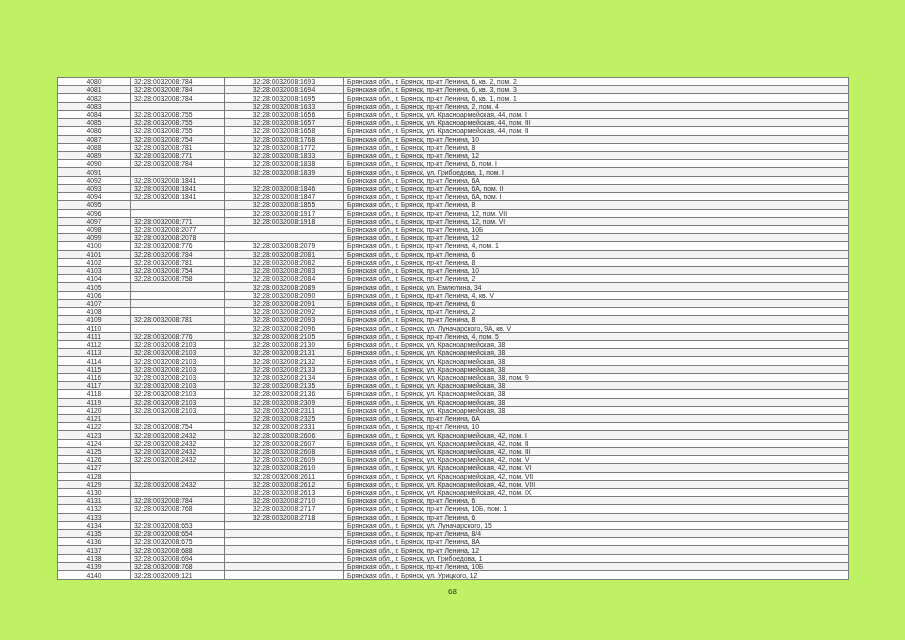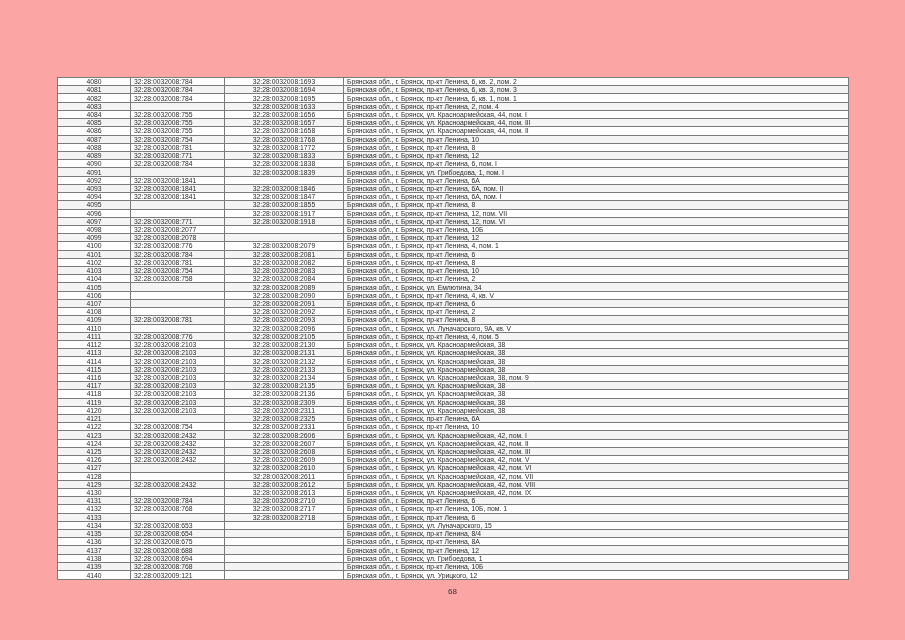--- a/index.html
+++ b/index.html
@@ -1,17 +1,17 @@
 <!DOCTYPE html>
 <html><head>
 <meta charset="utf-8">
 <style>
   html,body{margin:0;padding:0;background:#ffffff;}
   .page{
-    position:relative;width:905px;height:640px;background:#fca5a5;overflow:hidden;
+    position:relative;width:905px;height:640px;background:#bef264;overflow:hidden;
     font-family:"Liberation Sans", sans-serif;color:#2b2b2b;
   }
   table.registry{
     position:absolute;left:57px;top:77px;width:791px;height:503px;
     border-collapse:collapse;table-layout:fixed;border:1px solid #3a3a3a;
   }
   col.c1{width:73px;}
   col.c2{width:94px;}
   col.c3{width:119px;}
   col.c4{width:505px;}

